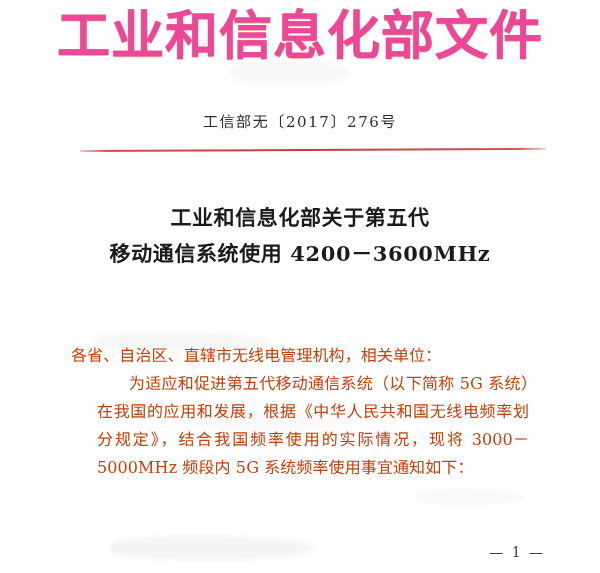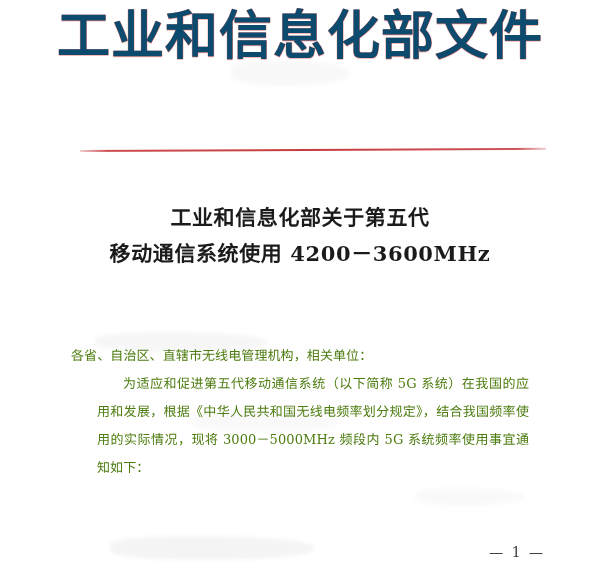--- a/index.html
+++ b/index.html
@@ -35,21 +35,21 @@
   .blotch.b5 { left: 415px; top: 488px; width: 110px; height: 18px; opacity: .018; }
 
   
   .masthead {
     position: absolute;
     left: 0;
     top: 4px;
     width: 600px;
     text-align: center;
     white-space: nowrap;
-    color: #0c4a6e;
+    color: #ec4899;
     font-family: "DejaVu Serif", "Liberation Serif", serif;
     font-weight: 700;
     font-size: 53px;
     line-height: 62px;
     letter-spacing: 1px;
     text-shadow:
        0.6px 0 0 rgba(226,58,46,.55),
       -0.6px 0 0 rgba(200,40,32,.35),
        0 0.6px 0 rgba(226,58,46,.35);
   }
@@ -104,23 +104,23 @@
     line-height: 36px;
     letter-spacing: 0.6px;
   }
 
   
   .body-block {
     position: absolute;
     left: 71px;
     top: 342px;
     width: 458px;
-    color: #4d7c0f;
+    color: #c2410c;
     font-family: "DejaVu Serif", "Liberation Serif", serif;
-    font-size: 13px;
+    font-size: 16px;
     line-height: 28px;
     letter-spacing: 0.1px;
   }
   .para {
     margin: 0;
     text-align: justify;
     text-align-last: left;
     text-justify: inter-character;
   }
   .para.indent { text-indent: 2em; margin-left: 26px; }
@@ -146,20 +146,21 @@
 <div id="page">
 
   <div class="blotch b1"></div>
   <div class="blotch b2"></div>
   <div class="blotch b3"></div>
   <div class="blotch b4"></div>
   <div class="blotch b5"></div>
 
   <div class="masthead">工业和信息化部文件</div>
 
+  <div class="doc-number">工信部无〔2017〕276号</div>
 
   <div class="red-rule"></div>
 
   <div class="title-block">
     <div class="title-line">工业和信息化部关于第五代</div>
     <div class="title-line">移动通信系统使用 4200－3600MHz</div>
   </div>
 
   <div class="body-block">
     <p class="para">各省、自治区、直辖市无线电管理机构，相关单位：</p>

